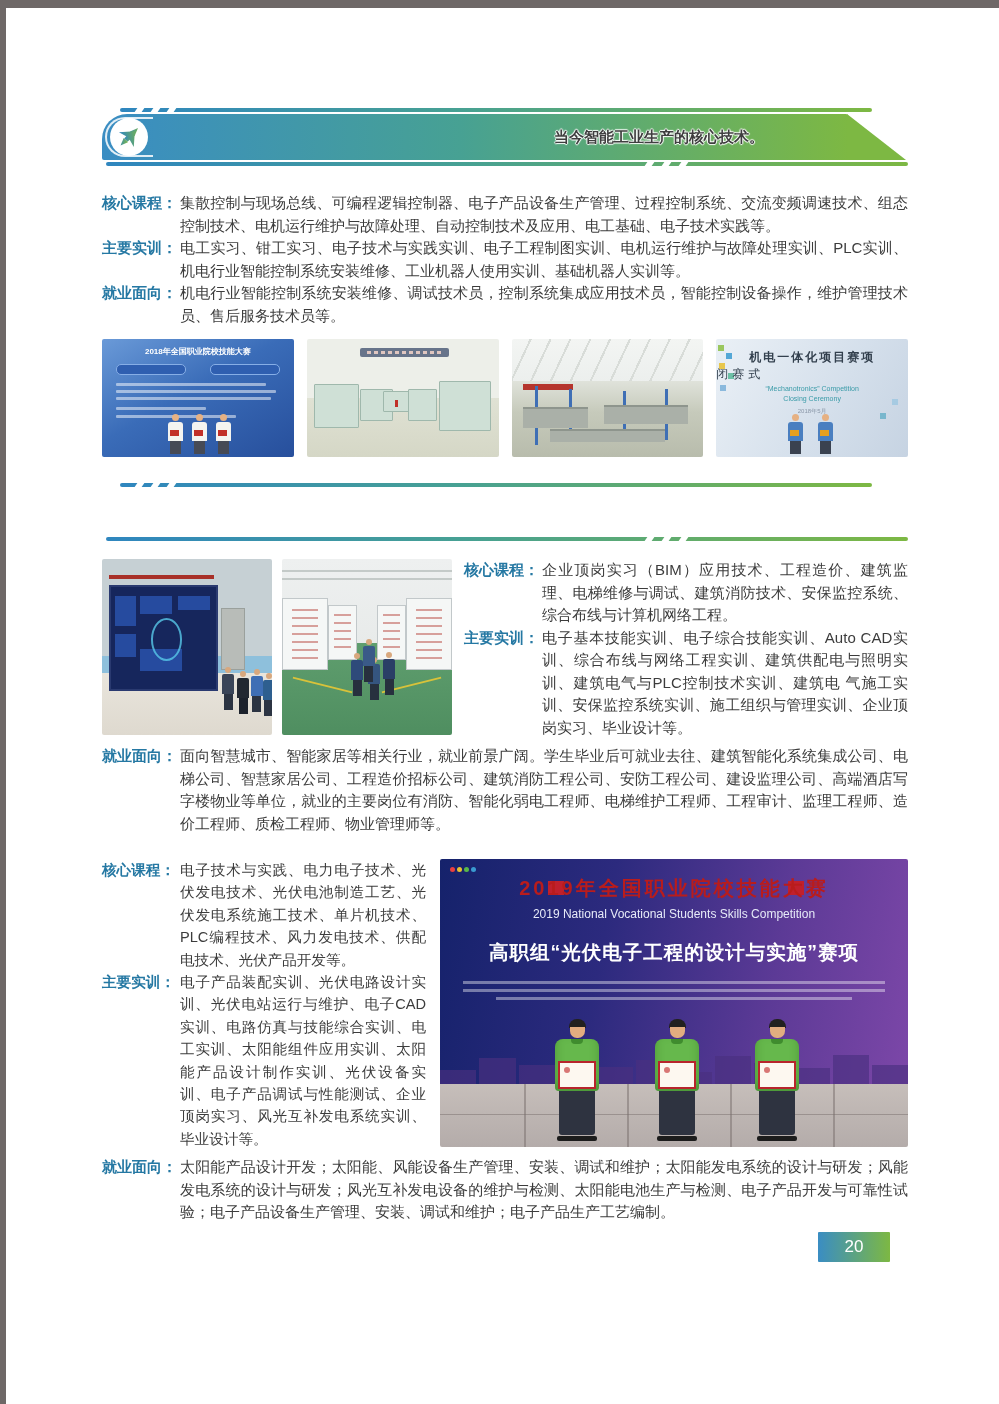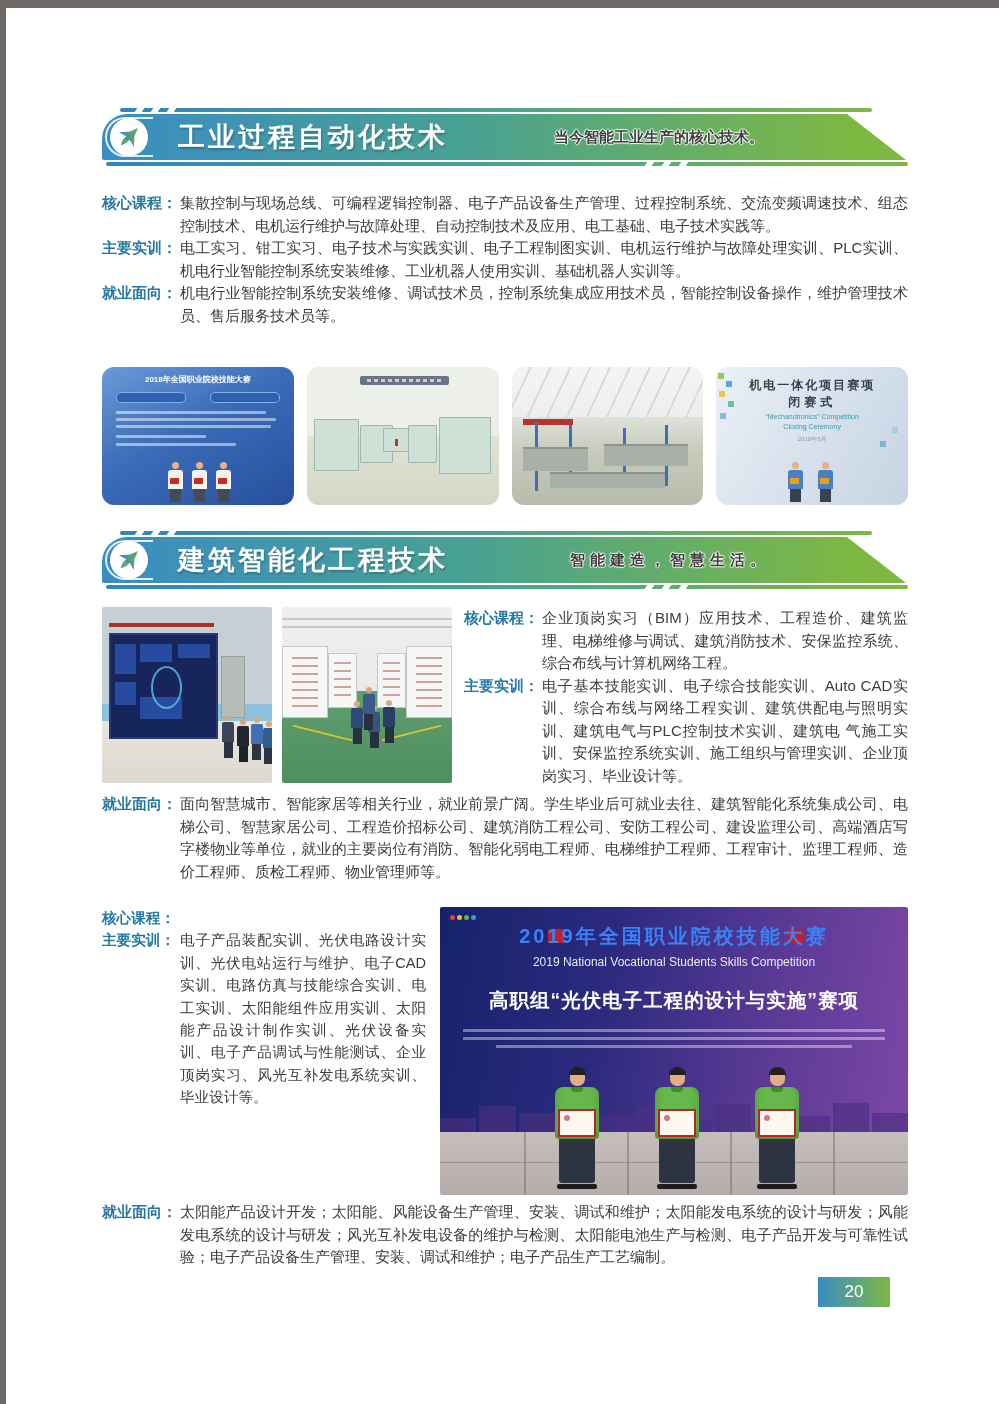--- a/index.html
+++ b/index.html
@@ -41,21 +41,21 @@
   .tag3{left:492px;}
 
   
   .fields{margin-top:26px;}
   .field{display:flex;font-size:15px;line-height:22.5px;}
   .flabel{flex:0 0 78px;font-weight:bold;color:#2578a3;white-space:nowrap;}
   .ftext{flex:1;color:#3c3c3c;text-align:justify;}
 
   
   .prow{display:flex;gap:13px;margin-top:12px;}
-  .ph{height:138px;flex:1;position:relative;overflow:hidden;border-radius:12px;margin-top:28px;}
+  .ph{height:118px;flex:1;position:relative;overflow:hidden;border-radius:2px;}
 
   
   .ph1{background:linear-gradient(150deg,#6a9ad8 0%,#3a6cb8 45%,#274f9c 100%);}
   .ph1 .ttl{position:absolute;top:7px;left:0;right:0;text-align:center;color:#fff;
     font-size:8px;font-weight:bold;white-space:nowrap;}
   .ph1 .strip{position:absolute;top:25px;height:9px;width:68px;background:#2f5fb0;
     border:1px solid #86aee6;border-radius:5px;}
   .s1{left:14px}.s2{right:14px}
   .tline{position:absolute;left:14px;height:2.5px;background:rgba(255,255,255,.5);border-radius:1px;}
 
@@ -81,22 +81,22 @@
   .ph3 .beams{position:absolute;top:0;left:0;right:0;height:36%;
     background:repeating-linear-gradient(115deg,transparent 0 16px,#d8dcd8 16px 18px);}
   .post{position:absolute;width:3px;background:#3f6fb5;}
   .bench{position:absolute;background:#aab0a8;border-top:2px solid #8e958d;}
   .ph3 .ban{position:absolute;left:6%;top:38%;width:26%;height:6px;background:#b5352c;}
 
   
   .ph4{background:linear-gradient(120deg,#eaf0f6 0%,#d4dfeb 60%,#c6d3e2 100%);}
   .ph4 .t1{position:absolute;top:10px;left:0;right:0;text-align:center;font-size:12px;
     font-weight:bold;color:#33404e;letter-spacing:2px;white-space:nowrap;}
-  .ph4 .t2{position:absolute;top:27px;left:0;right:0;text-align:center;font-size:12px;
-    font-weight:bold;color:#33404e;letter-spacing:4px;}
+  .ph4 .t2{position:absolute;top:27px;left:0;right:0;font-size:12px;
+    font-weight:normal;color:#33404e;letter-spacing:4px;}
   .ph4 .e1{position:absolute;top:46px;left:0;right:0;text-align:center;font-size:7px;color:#3a9ba8;}
   .ph4 .e2{position:absolute;top:56px;left:0;right:0;text-align:center;font-size:7px;color:#3a9ba8;}
   .ph4 .dt{position:absolute;top:68px;left:0;right:0;text-align:center;font-size:6px;color:#8a97a8;}
   .mos{position:absolute;width:6px;height:6px;opacity:.85;}
 
   
   .sec2{display:flex;gap:12px;margin-top:18px;}
   .sec2-photos{flex:0 0 350px;display:flex;gap:10px;}
   .ph-tall{width:170px;height:176px;position:relative;overflow:hidden;border-radius:2px;}
   .sec2-text{flex:1;}
@@ -124,21 +124,21 @@
   
   .sec3{display:flex;gap:14px;margin-top:24px;}
   .sec3-text{flex:0 0 324px;}
   .sec3-text .field{font-size:14.6px;line-height:22.4px;}
   .sec3-photo{flex:1;height:288px;position:relative;overflow:hidden;border-radius:2px;}
 
   
   .phC .bg{position:absolute;left:0;top:0;right:0;height:78%;
     background:linear-gradient(100deg,#15226b 0%,#2c2a7e 35%,#5c3a96 70%,#7c47a8 100%);}
   .phC .t1{position:absolute;top:16px;left:0;right:0;text-align:center;font-size:20px;
-    font-weight:bold;color:#3b82f6;letter-spacing:3px;white-space:nowrap;}
+    font-weight:bold;color:#b91c1c;letter-spacing:3px;white-space:nowrap;}
   .phC .racc{position:absolute;top:22px;width:16px;height:14px;background:#c0202c;}
   .ra1{left:108px}.ra2{right:104px}
   .phC .t2{position:absolute;top:48px;left:0;right:0;text-align:center;font-size:12px;color:#e6eaf8;}
   .phC .t3{position:absolute;top:80px;left:0;right:0;text-align:center;font-size:19.5px;
     font-weight:bold;color:#fff;letter-spacing:1px;white-space:nowrap;}
   .phC .row{position:absolute;left:5%;right:5%;height:2.5px;background:rgba(255,255,255,.4);}
   .phC .sky{position:absolute;bottom:22%;left:0;right:0;height:34px;display:flex;align-items:flex-end;gap:3px;opacity:.65;}
   .phC .bld{background:#4a3080;flex:1;}
   .phC .pave{position:absolute;bottom:0;left:0;right:0;height:22%;
     background:linear-gradient(#c6beba 0%,#b4acaa 100%);}
@@ -191,21 +191,20 @@
     <div class="band">
       <div class="bicon">
         <svg width="30" height="30" viewBox="0 0 40 40">
             <g transform="rotate(45 20 20)">
           <polygon points="20,3 24,13 23,26 17,26 16,13" fill="url(#jetgrad)"></polygon>
           <polygon points="20,9 34,25 20,21 6,25" fill="url(#jetgrad)"></polygon>
           <polygon points="16,26 20,36 24,26" fill="url(#jetgrad)"></polygon>
             </g>
           </svg>
       </div>
-      <h2 class="btitle">工业过程自动化技术</h2>
       <span class="btag tag1">当今智能工业生产的核心技术。</span>
     </div>
     <div class="b-bot">
       <i class="gap g4"></i>
         <i class="gap g5"></i>
         <i class="gap g6"></i>
       </div>
   </div>
 
   <div class="fields">
@@ -307,33 +306,20 @@
         </div>
     </div>
   </div>
 
   <div class="banner" style="margin-top:26px">
     <div class="b-top">
         <i class="gap g1"></i>
         <i class="gap g2"></i>
         <i class="gap g3"></i>
       </div>
-    <div class="band">
-      <div class="bicon">
-        <svg width="30" height="30" viewBox="0 0 40 40">
-            <g transform="rotate(45 20 20)">
-          <polygon points="20,3 24,13 23,26 17,26 16,13" fill="url(#jetgrad)"></polygon>
-          <polygon points="20,9 34,25 20,21 6,25" fill="url(#jetgrad)"></polygon>
-          <polygon points="16,26 20,36 24,26" fill="url(#jetgrad)"></polygon>
-            </g>
-          </svg>
-      </div>
-      <h2 class="btitle">建筑智能化工程技术</h2>
-      <span class="btag tagsp tag2">智能建造，智慧生活。</span>
-    </div>
     <div class="b-bot">
         <i class="gap g4"></i>
         <i class="gap g5"></i>
         <i class="gap g6"></i>
       </div>
   </div>
 
   <div class="sec2">
     <div class="sec2-photos">
       <div class="ph-tall phA">
@@ -424,20 +410,21 @@
   <div class="field career">
     <span class="flabel">就业面向：</span>
     <span class="ftext">面向智慧城市、智能家居等相关行业，就业前景广阔。学生毕业后可就业去往、建筑智能化系统集成公司、电梯公司、智慧家居公司、工程造价招标公司、建筑消防工程公司、安防工程公司、建设监理公司、高端酒店写字楼物业等单位，就业的主要岗位有消防、智能化弱电工程师、电梯维护工程师、工程审计、监理工程师、造价工程师、质检工程师、物业管理师等。</span>
   </div>
 
 
   <div class="sec3">
     <div class="sec3-text">
       <div class="field">
         <span class="flabel">核心课程：</span>
+        <span class="ftext">电子技术与实践、电力电子技术、光伏发电技术、光伏电池制造工艺、光伏发电系统施工技术、单片机技术、PLC编程技术、风力发电技术、供配电技术、光伏产品开发等。</span>
       </div>
       <div class="field">
         <span class="flabel">主要实训：</span>
         <span class="ftext">电子产品装配实训、光伏电路设计实训、光伏电站运行与维护、电子CAD实训、电路仿真与技能综合实训、电工实训、太阳能组件应用实训、太阳能产品设计制作实训、光伏设备实训、电子产品调试与性能测试、企业顶岗实习、风光互补发电系统实训、毕业设计等。</span>
       </div>
     </div>
 
     <div class="sec3-photo phC">
       <div class="bg"></div>
       <div class="logo">

